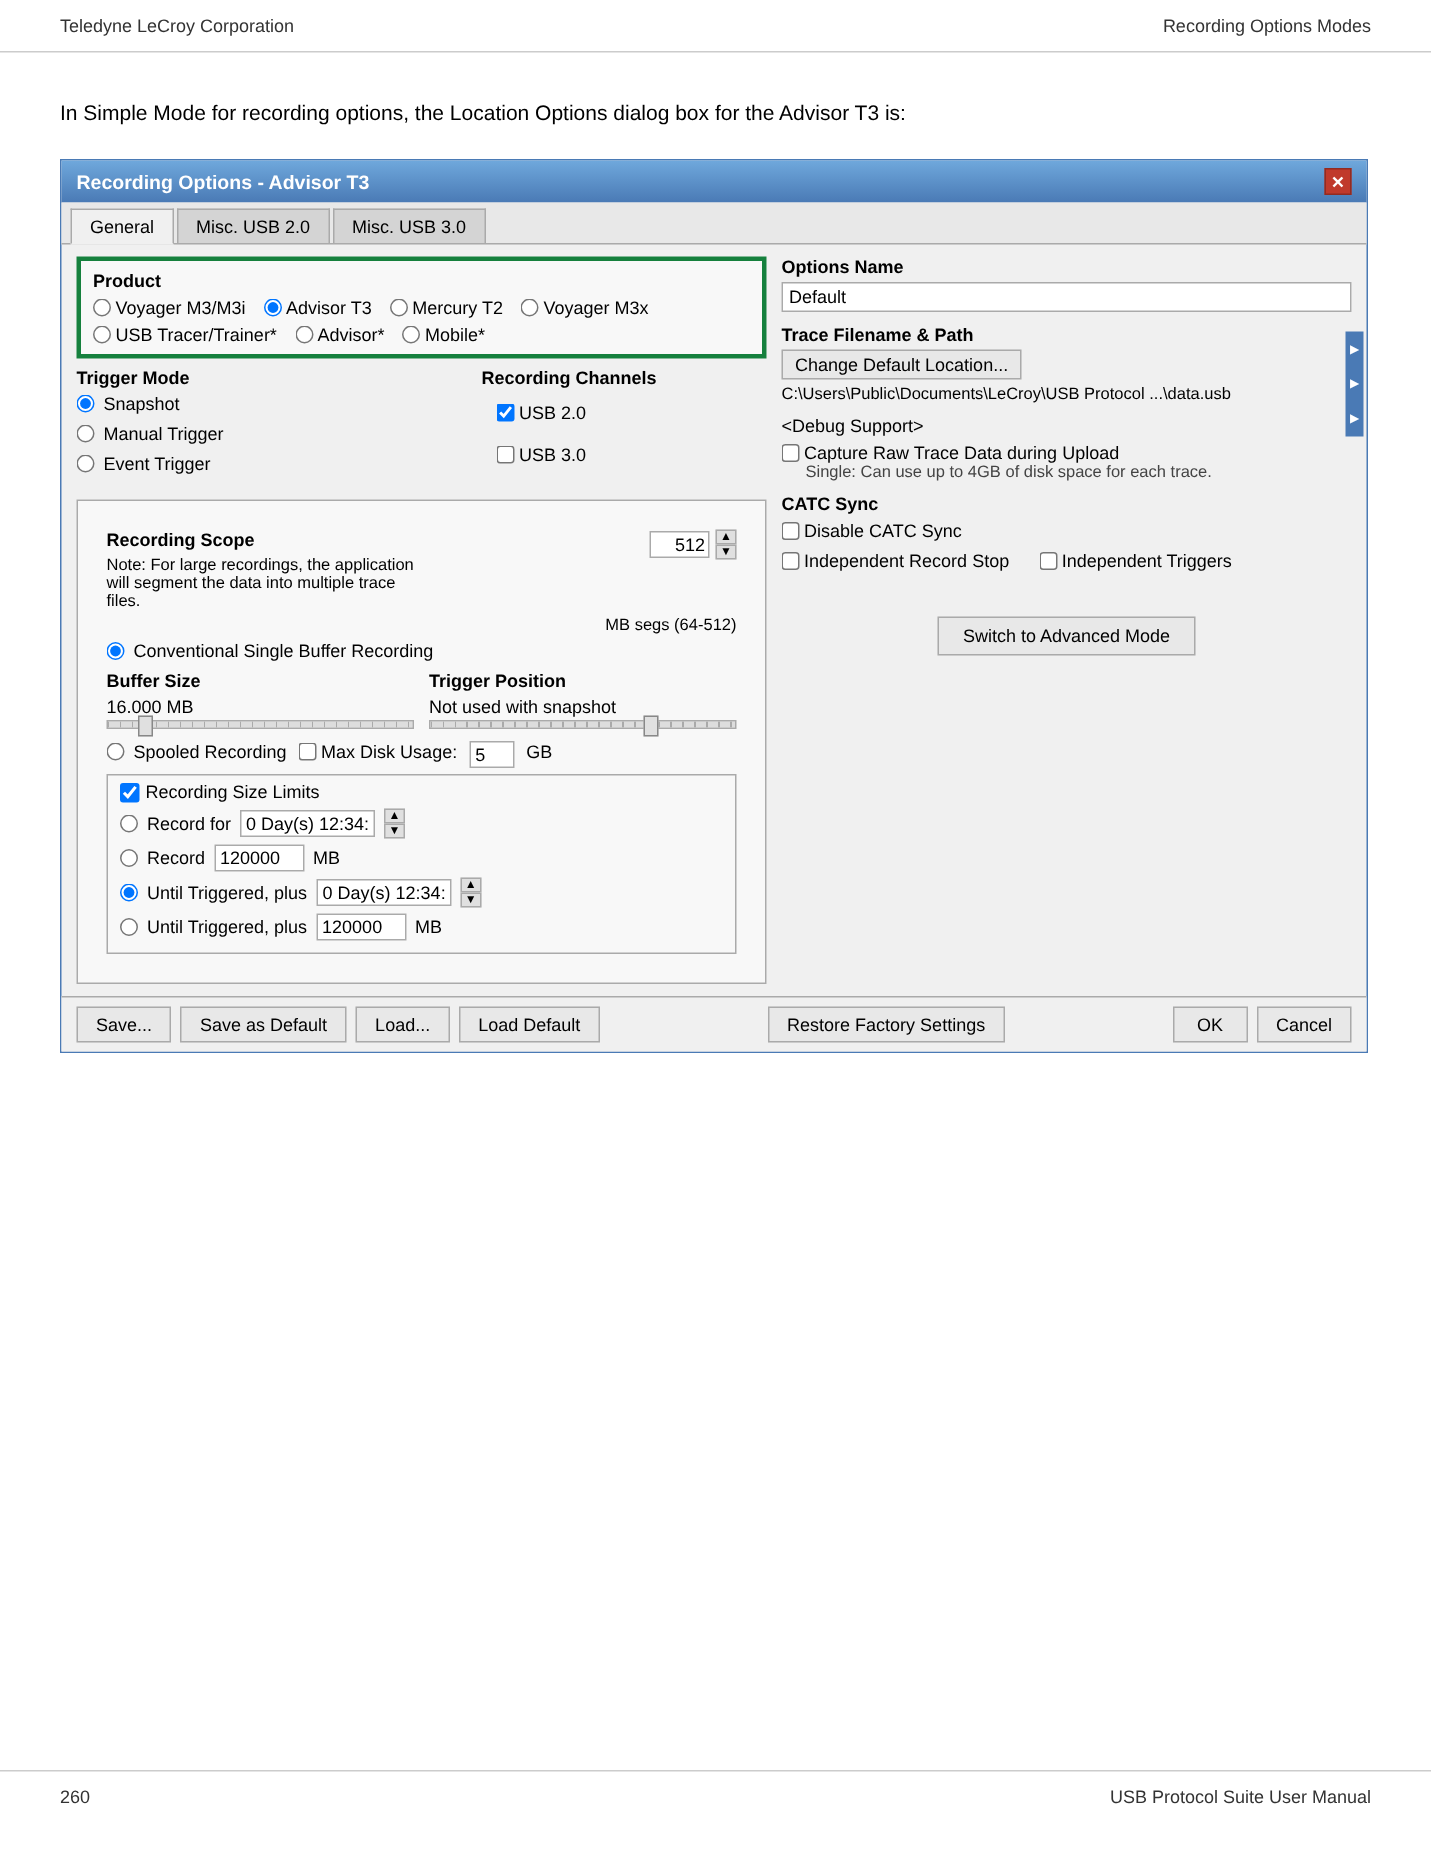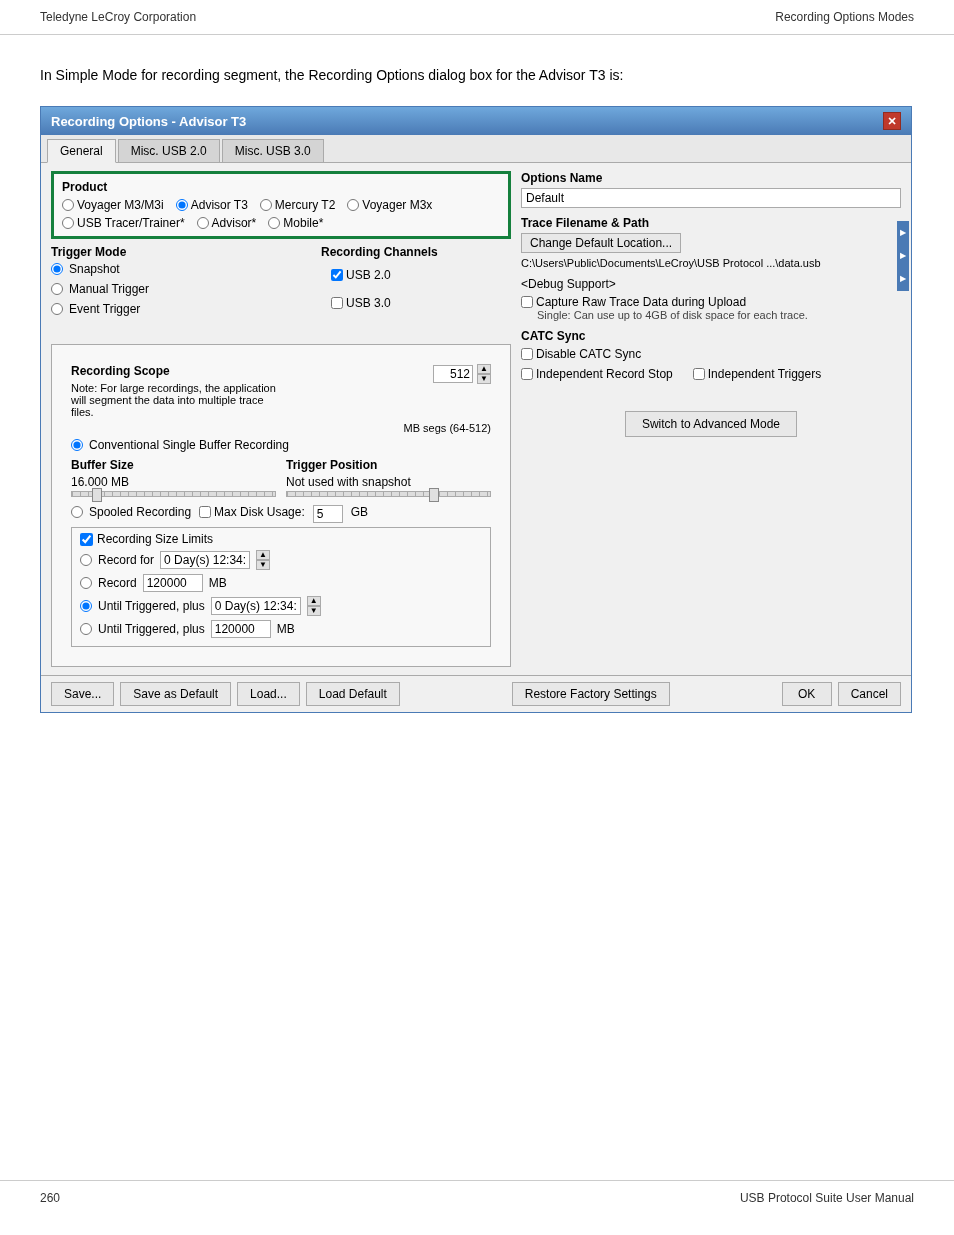--- a/index.html
+++ b/index.html
@@ -179,21 +179,21 @@
     .col-left {
       flex: 0 0 260px;
     }
 
     .col-right {
       flex: 1;
     }
 
     
     .trigger-section {
-      margin-bottom: 22px;
+      margin-bottom: 11px;
     }
 
     .field-label {
       font-size: 12px;
       font-weight: bold;
       margin-bottom: 3px;
     }
 
     
     .channels-section {
@@ -464,21 +464,21 @@
   </style>
 </head>
 <body>
 
 <div class="page-header">
   <span>Teledyne LeCroy Corporation</span>
   <span>Recording Options Modes</span>
 </div>
 
 <div class="page-content">
-  <p class="intro-text">In Simple Mode for recording segment, the Recording Options dialog box for the Advisor T3 is:</p>
+  <p class="intro-text">In Simple Mode for recording options, the Location Options dialog box for the Advisor T3 is:</p>
 
   <div class="dialog">
 
     <div class="dialog-titlebar">
       <span>Recording Options - Advisor T3</span>
       <button class="dialog-close-btn">✕</button>
     </div>
 
     <div class="dialog-tabs">
       <div class="dialog-tab active">General</div>

